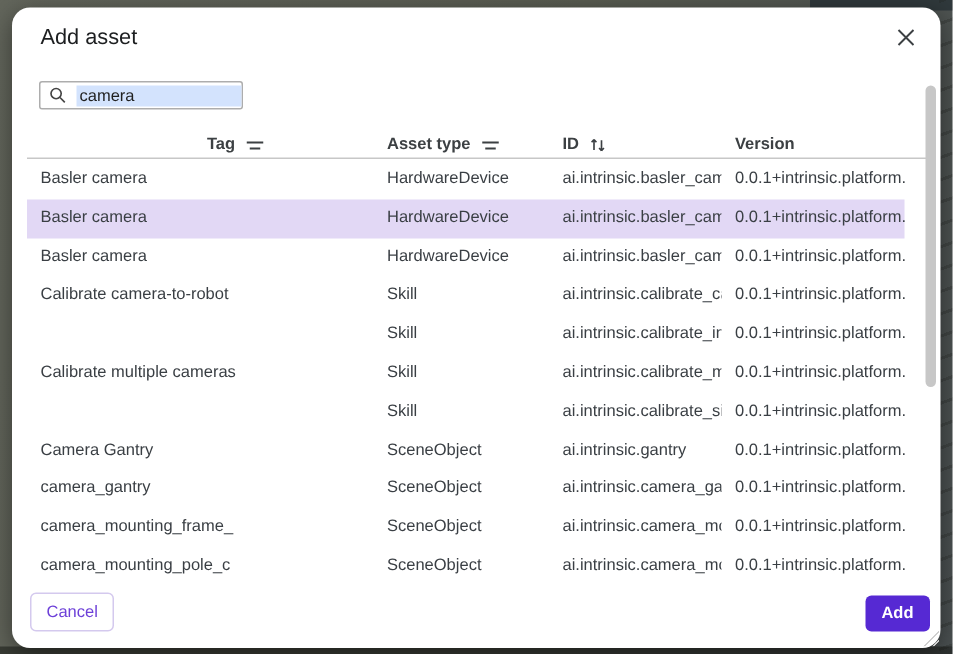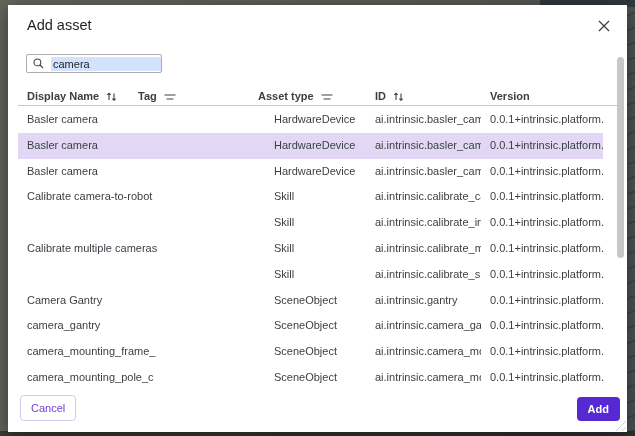--- a/index.html
+++ b/index.html
@@ -8,21 +8,21 @@
     font-family:"Liberation Sans", sans-serif;
     background:linear-gradient(100deg,#63665c 0%,#5a5d52 55%,#4b5152 100%);
   }
   .bg-bottom-strip{position:absolute;left:0;right:0;bottom:0;height:5px;background:rgba(24,26,22,.55);}
   .bg-topright{position:absolute;right:0;top:0;width:95px;height:7px;background:#30393c;}
   .bg-right-lines{position:absolute;right:0;top:0;width:9px;height:436px;
     background:repeating-linear-gradient(160deg,rgba(30,32,28,.25) 0 2px,transparent 2px 14px);}
 
   .modal{
     position:absolute;left:8px;top:5px;width:619px;height:427px;
-    background:#ffffff;border-radius:0;box-shadow:0 4px 18px rgba(0,0,0,.45);
+    background:#ffffff;border-radius:12px;box-shadow:0 4px 18px rgba(0,0,0,.45);
   }
   .title{position:absolute;left:19px;top:12px;font-size:14.5px;color:#1d1f21;}
   .close-btn{position:absolute;right:14px;top:13px;width:18px;height:18px;cursor:pointer;
     display:flex;align-items:center;justify-content:center;}
 
   .searchbox{
     position:absolute;left:18px;top:49px;width:136px;height:19px;
     border:1px solid #adadad;border-radius:2px;background:#fff;
     display:flex;align-items:center;padding-left:6px;box-sizing:border-box;
   }
@@ -38,21 +38,21 @@
   .th .icn{display:inline-flex;align-items:center;cursor:pointer;}
   .head-divider{position:absolute;left:10px;top:100px;width:600px;height:1px;background:#c7c7c7;}
 
   .rows{position:absolute;left:0;top:102px;width:542px;}
   .row{position:relative;height:25.8px;margin-left:10px;width:585px;}
   .row.selected{background:#e2d8f5;}
   .cell{position:absolute;top:0;height:25.8px;line-height:25.8px;font-size:11px;color:#3a3f44;
     white-space:nowrap;overflow:hidden;}
   .c-name{left:9px;width:131px;}
   .c-tag{left:122px;width:80px;}
-  .c-type{left:256px;width:100px;}
+  .c-type{left:240px;width:100px;}
   .c-id{left:357px;width:106px;}
   .c-version{left:472px;width:114px;}
 
   .scrollbar-thumb{position:absolute;right:3px;top:52px;width:7px;height:201px;
     background:#c7c7c7;border-radius:4px;}
 
   .btn-cancel{
     position:absolute;left:12px;bottom:11px;height:21px;padding:12px 10px;
     background:#fff;border:1px solid #d4c9ee;border-radius:4px;
     font-size:11px;color:#6d40d8;display:flex;align-items:center;cursor:pointer;
@@ -93,29 +93,20 @@
     <span style="display:inline-flex;">
       <svg width="11" height="11" viewBox="0 0 11 11">
           <circle cx="4.4" cy="4.4" r="3.4" stroke="#444" stroke-width="1.1" fill="none"></circle>
           <path d="M7 7 L10.2 10.2" stroke="#444" stroke-width="1.1"></path>
         </svg>
     </span>
     <span class="search-sel" style="background: rgb(211, 227, 253);">camera</span>
   </div>
 
   <div class="thead">
-      <div class="th" style="left: 19px;">
-        <span>Display Name</span>
-        <span class="icn">
-          <svg width="11" height="11" viewBox="0 0 11 11">
-            <path d="M3 9 L3 2 M3 2 L1.4 3.8 M3 2 L4.6 3.8" stroke="#3c4043" stroke-width="1.1" fill="none"></path>
-            <path d="M8 2.5 L8 9.5 M8 9.5 L6.4 7.7 M8 9.5 L9.6 7.7" stroke="#3c4043" stroke-width="1.1" fill="none"></path>
-          </svg>
-        </span>
-      </div>
       <div class="th" style="left: 130px;">
         <span>Tag</span>
         <span class="icn">
           <svg width="12" height="8" viewBox="0 0 12 8">
             <path d="M0.5 2 L11.5 2 M2.5 6 L9.5 6" stroke="#3c4043" stroke-width="1.2"></path>
           </svg>
         </span>
       </div>
       <div class="th" style="left: 250px;">
         <span>Asset type</span>

